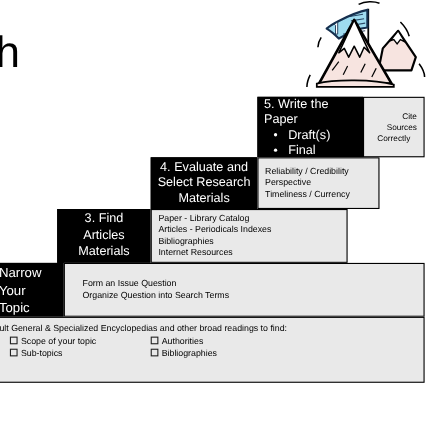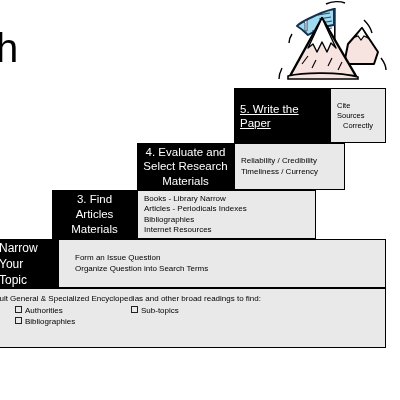--- a/index.html
+++ b/index.html
@@ -84,26 +84,26 @@
   #row5 { left: 234px; top: 88px; width: 152px; height: 55px; }
   #row5 .blk {
     width: 96px;
     align-items: flex-start;
     text-align: left;
     justify-content: center;
     padding: 3px 5px;
     font-size: 11.5px;
     line-height: 14px;
   }
-  #row5 .blk .hd { display: block; text-decoration: underline; }
+  #row5 .blk .hd { display: block; }
   #row5 .bul { margin: 0; padding-left: 22px; }
   #row5 .bul li { list-style: disc; }
   #row5 .gry {
     align-items: center;
-    text-align: left;
+    text-align: right;
     font-size: 7.5px;
     line-height: 10px;
     width: 56px;
     flex: 0 0 56px;
   }
 
   
   #row4 { left: 137px; top: 143px; width: 208px; height: 47px; }
   #row4 .blk { width: 97px; flex: 0 0 97px; font-size: 11.5px; line-height: 14.5px; }
 
@@ -203,47 +203,52 @@
         <path d="M86 20 C90 24 93 29 94 33"></path>
         <path d="M103 58 C106 62 108 66 108 70"></path>
         <path d="M4 68 C2 72 1 76 1 79"></path>
       </g>
     </svg>
   </div>
 
   <div class="step-row" id="row5">
     <div class="blk">
       <span class="hd">5. Write the Paper</span>
+      <ul class="bul">
+        <li>Draft(s)</li>
+        <li>Final</li>
+      </ul>
     </div>
     <div class="gry">
       <span>Cite Sources</span>
       <span>Correctly</span>
     </div>
   </div>
 
   <div class="step-row" id="row4">
     <div class="blk">
       <span>4. Evaluate and</span>
       <span>Select Research</span>
       <span>Materials</span>
     </div>
     <div class="gry">
       <span>Reliability / Credibility</span>
+      <span>Perspective</span>
       <span>Timeliness / Currency</span>
     </div>
   </div>
 
   <div class="step-row" id="row3">
     <div class="blk">
       <span>3. Find</span>
       <span>Articles</span>
       <span>Materials</span>
     </div>
     <div class="gry">
-      <span>Books - Library Narrow</span>
+      <span>Paper - Library Catalog</span>
       <span>Articles - Periodicals Indexes</span>
       <span>Bibliographies</span>
       <span>Internet Resources</span>
     </div>
   </div>
 
   <div class="step-row" id="row2">
     <div class="blk">
       <span>Narrow</span>
       <span>Your</span>
@@ -251,20 +256,21 @@
     </div>
     <div class="gry">
       <span>Form an Issue Question</span>
       <span>Organize Question into Search Terms</span>
     </div>
   </div>
 
   <div id="row1">
     <p class="lead">nsult General &amp; Specialized Encyclopedias and other broad readings to find:</p>
     <div class="chk-grid">
+      <span class="chk"><span class="box"></span><span>Scope of your topic</span></span>
       <span class="chk c2"><span class="box"></span><span>Authorities</span></span>
       <span class="chk"><span class="box"></span><span>Sub-topics</span></span>
       <span class="chk c2"><span class="box"></span><span>Bibliographies</span></span>
       <span></span>
     </div>
   </div>
 
 </div>
 
 </body></html>

